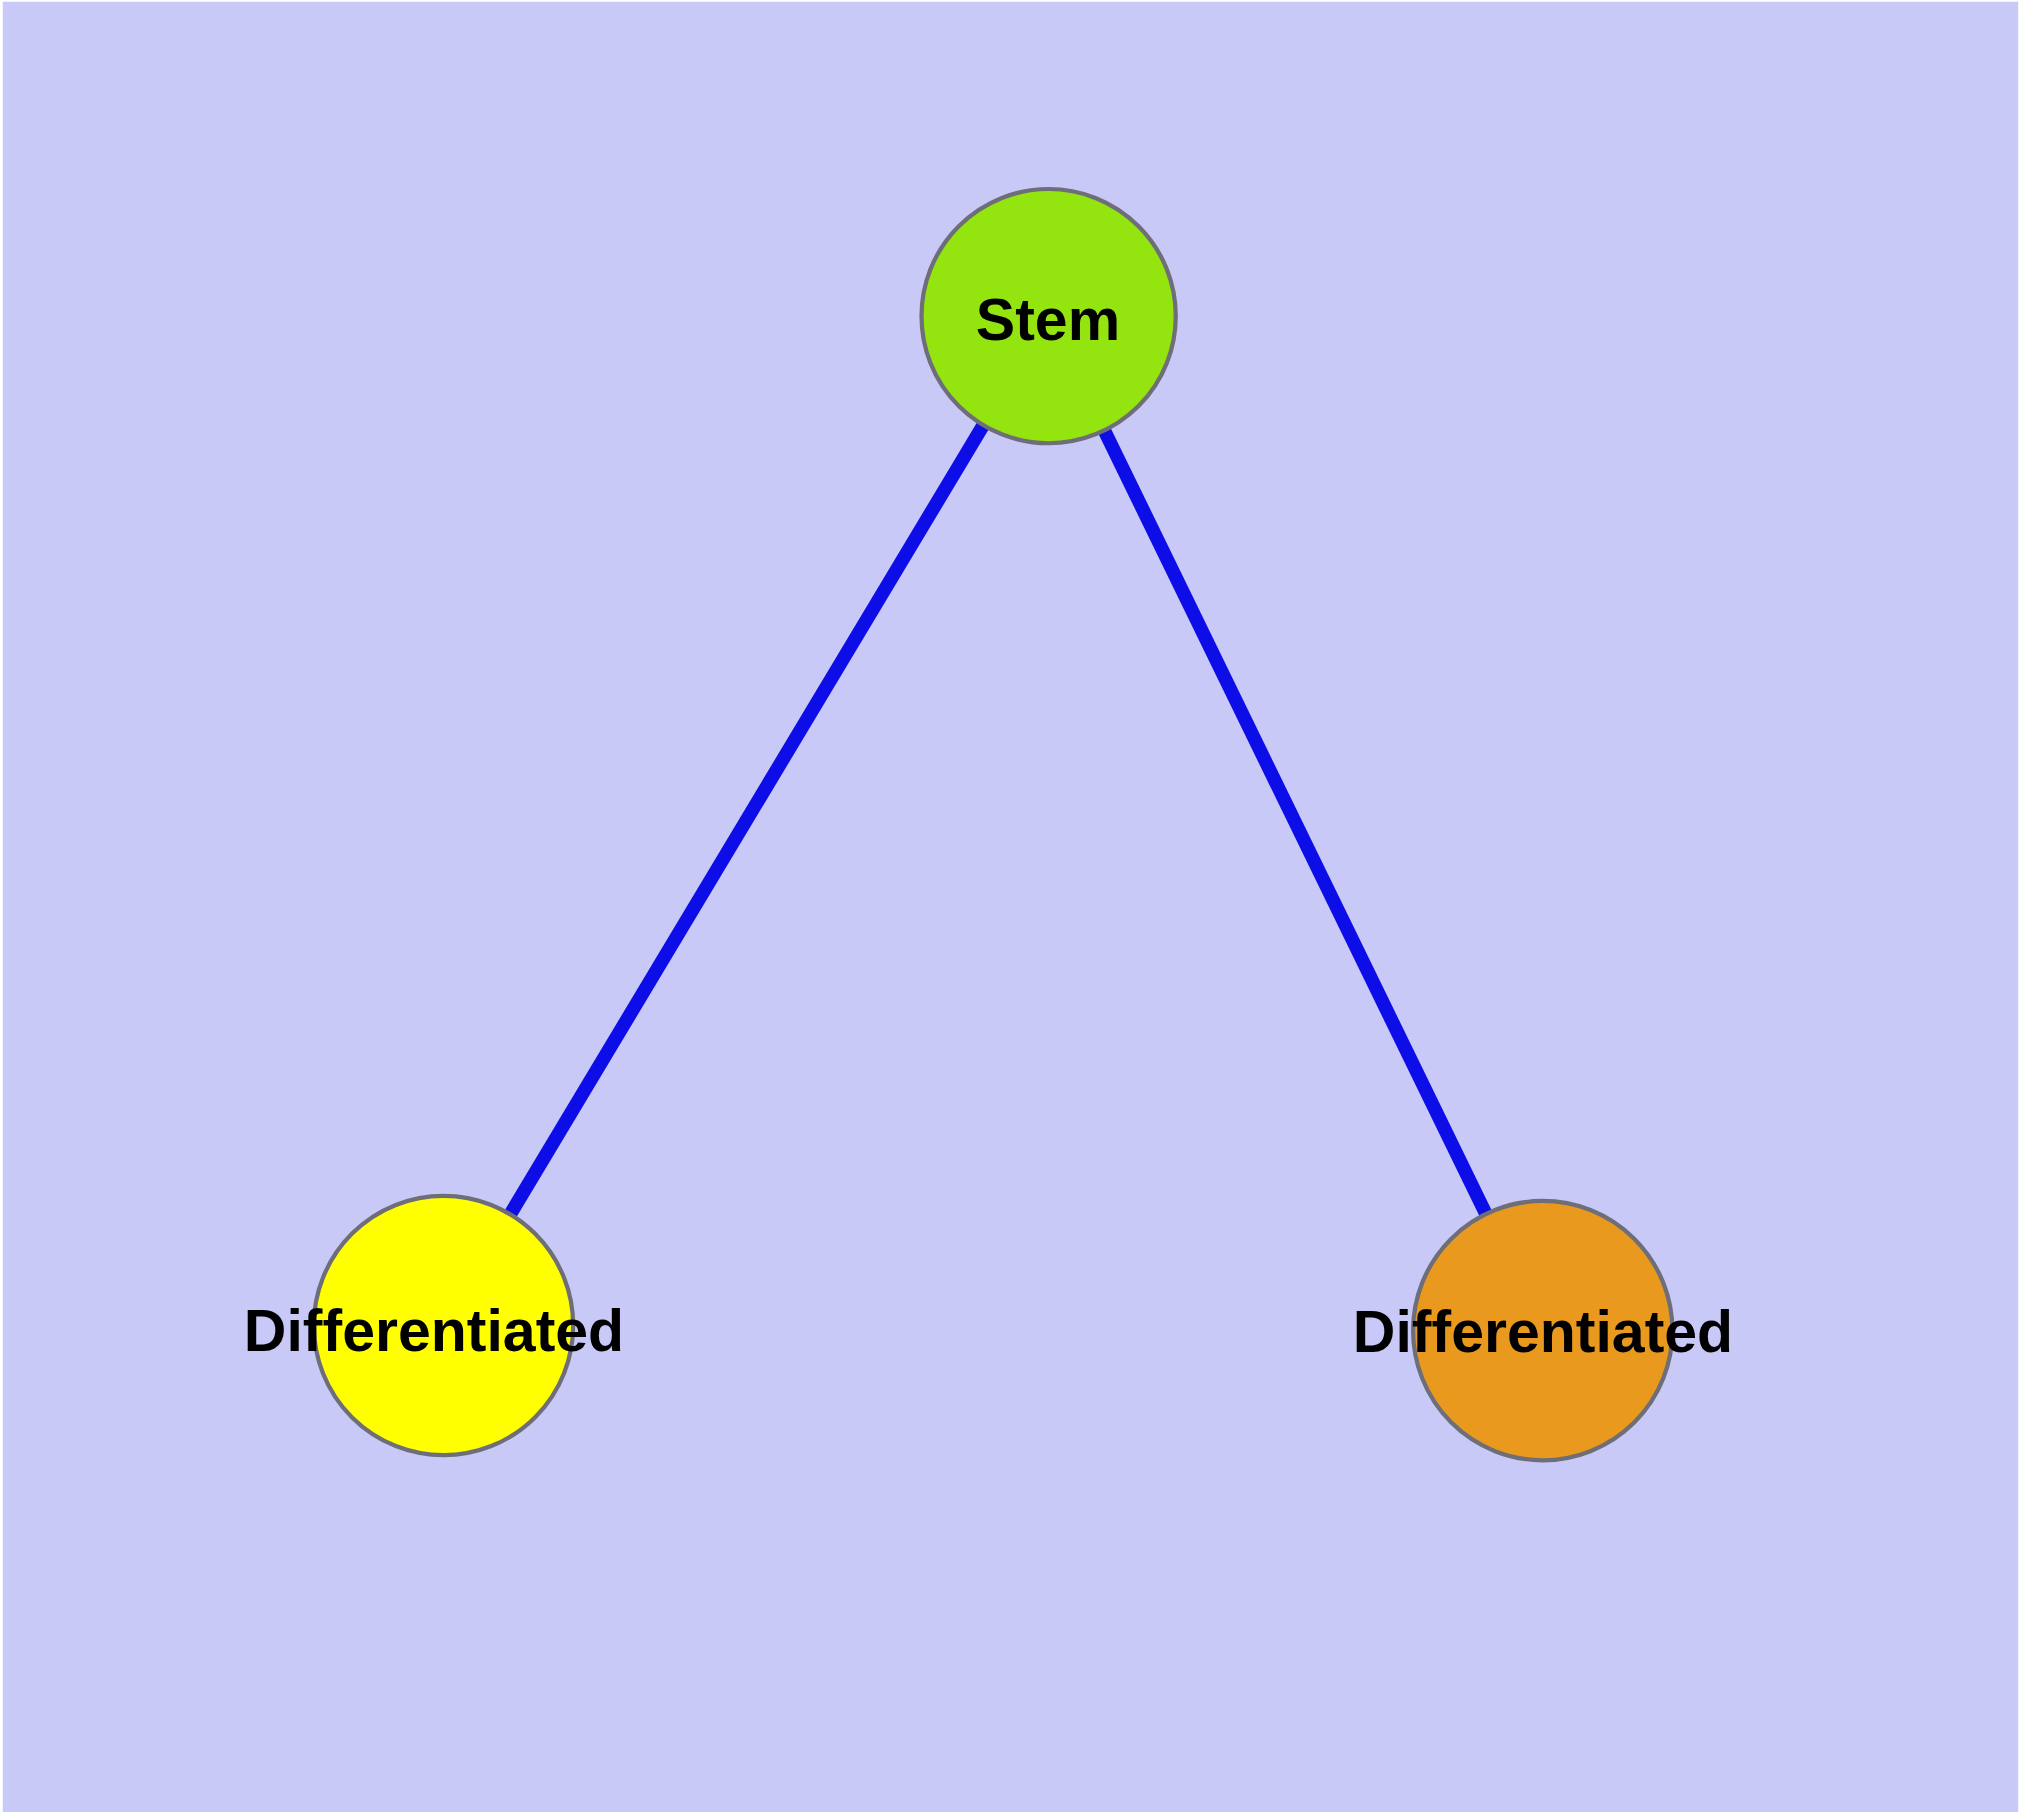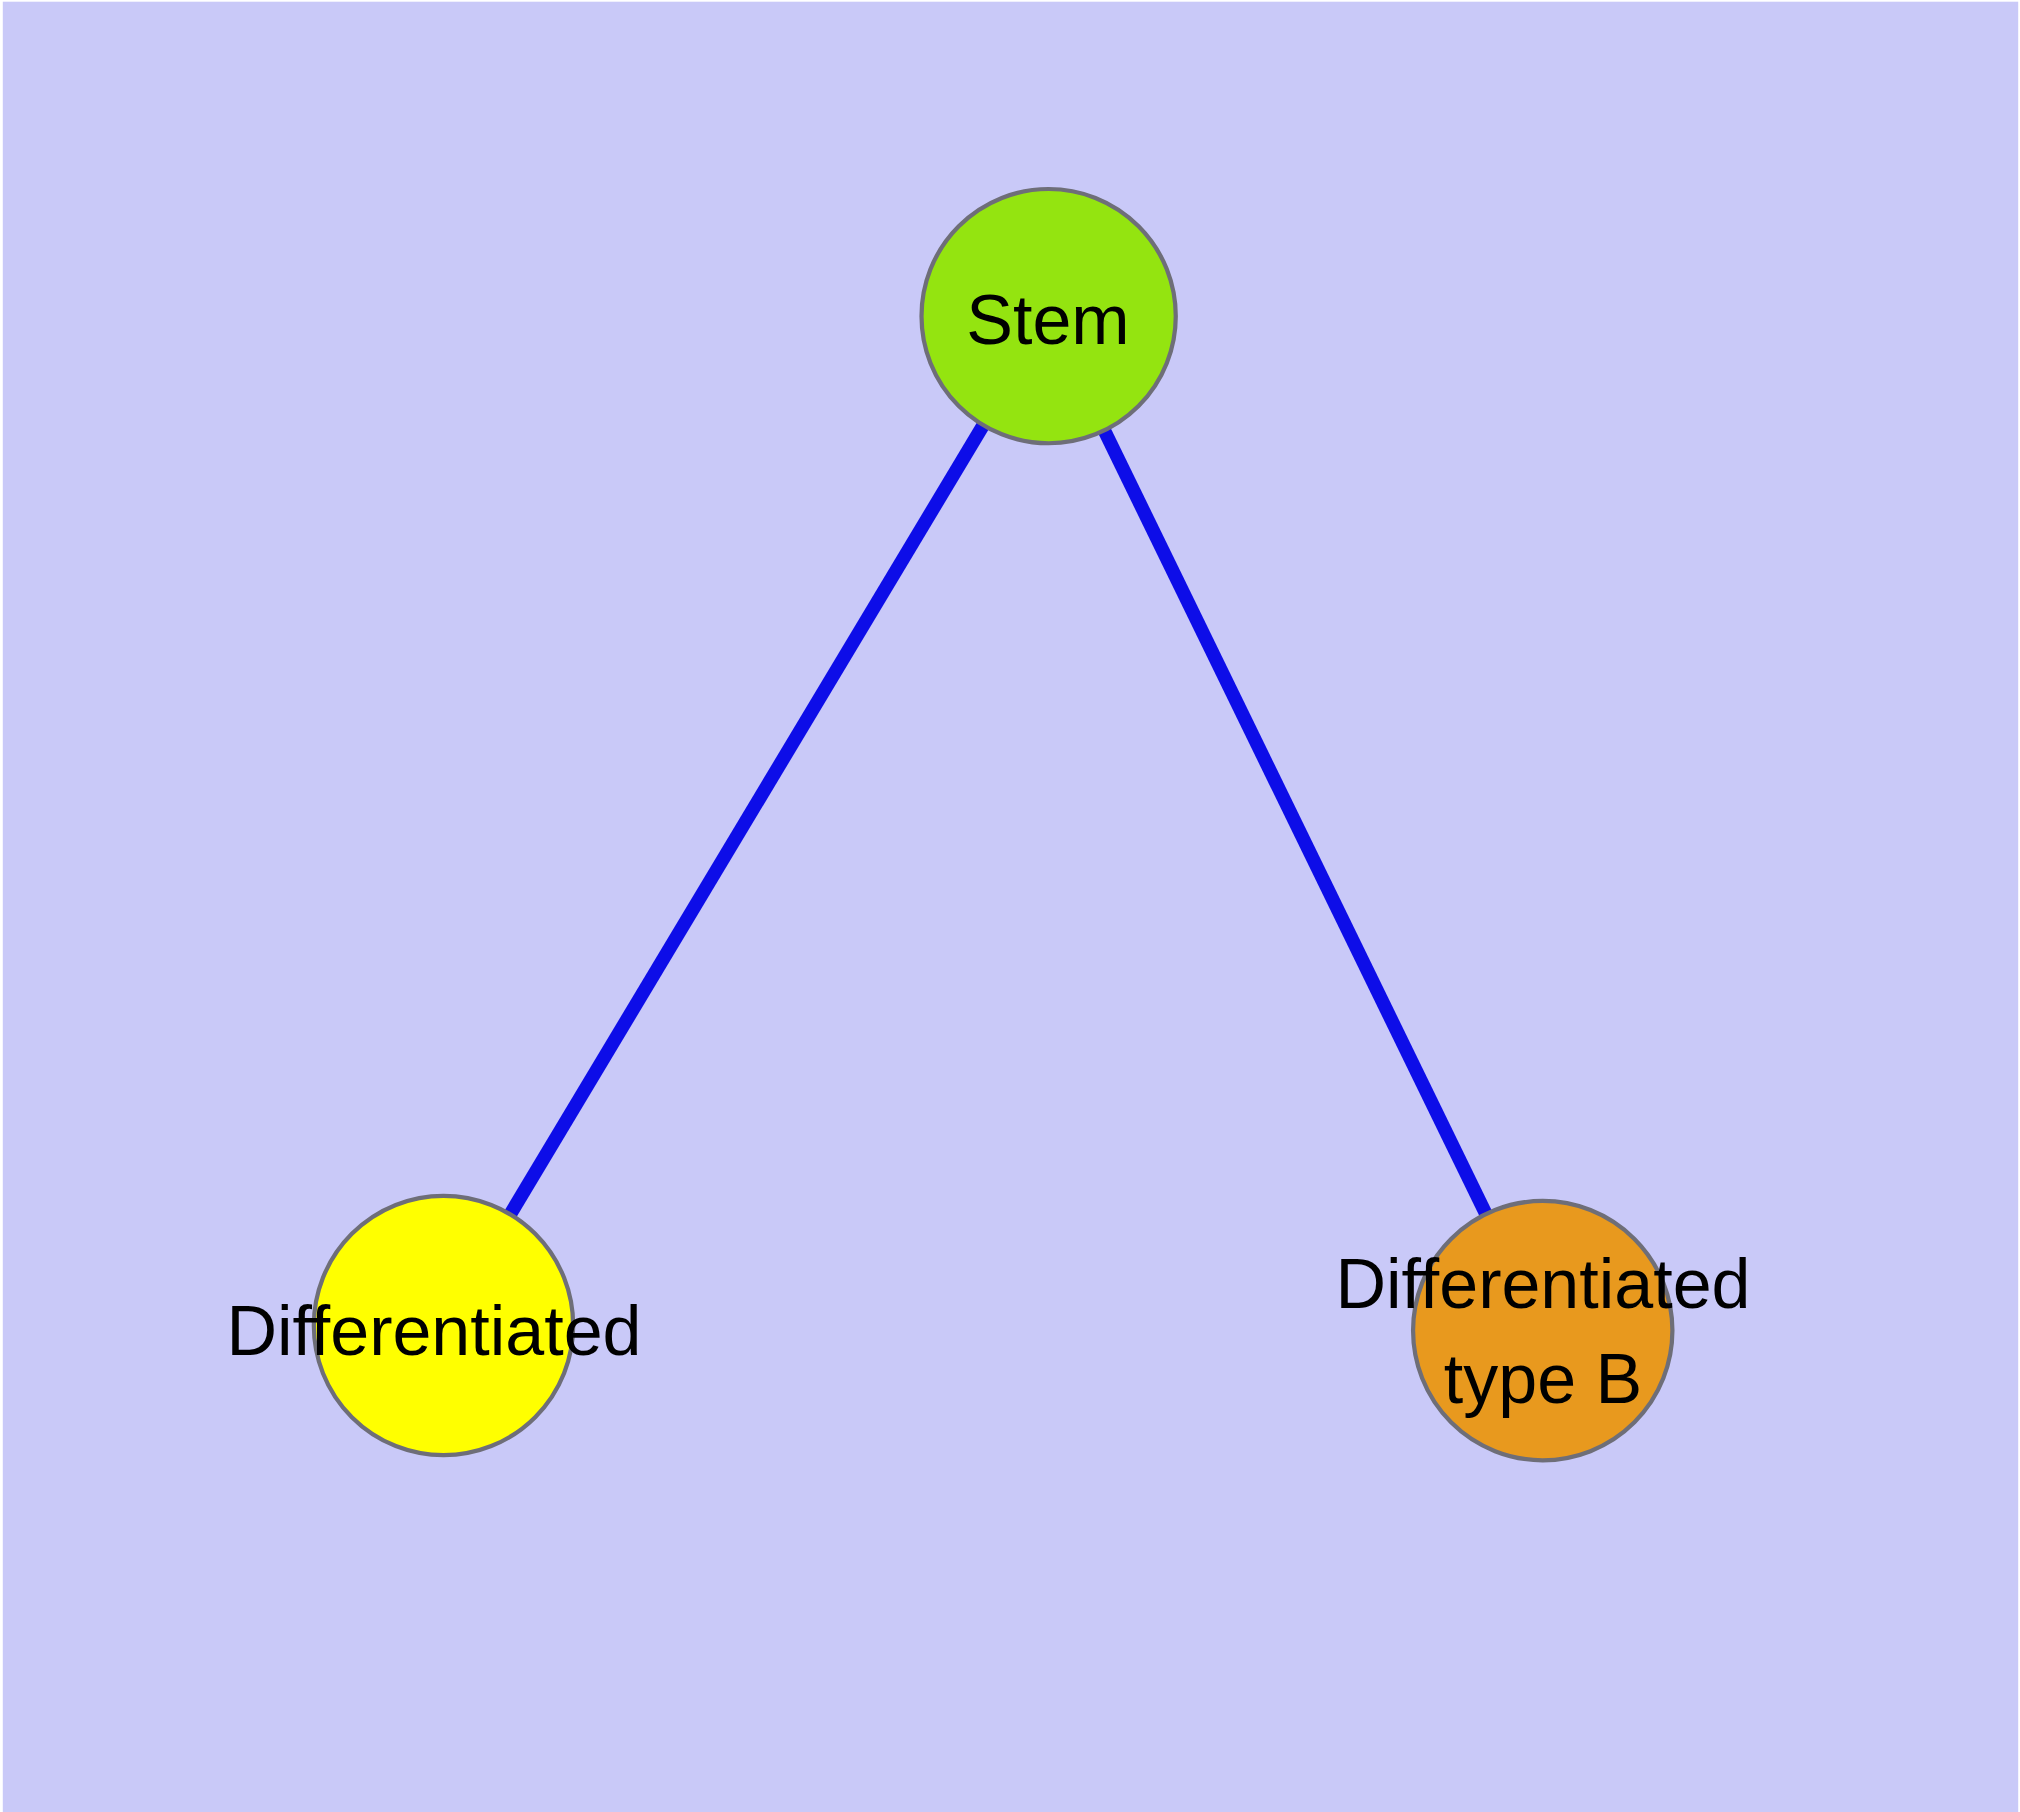--- a/index.html
+++ b/index.html
@@ -26,22 +26,22 @@
     stroke-width: 16;
     stroke-linecap: butt;
   }
   .node {
     stroke: var(--node-border, #6E6E78);
     stroke-width: 5;
   }
   .label {
     position: absolute;
     transform: translate(-50%, -50%);
-    font-weight: normal;
-    font-size: 70px;
+    font-weight: bold;
+    font-size: 59px;
     line-height: 95px;
     color: var(--label-color, #000000);
     text-align: center;
     white-space: nowrap;
   }
 </style>
 </head>
 <body>
 
 <div class="stage">
@@ -62,17 +62,16 @@
   </svg>
 
   <div class="label" style="left:1048px; top:320px;">Stem</div>
 
   <div class="label" style="left:434px; top:1331px;">
     <div>Differentiated</div>
   </div>
 
   <div class="label" style="left:1543px; top:1332px;">
     <div>Differentiated</div>
-    <div>type B</div>
   </div>
 
 </div>
 
 
 </body></html>

